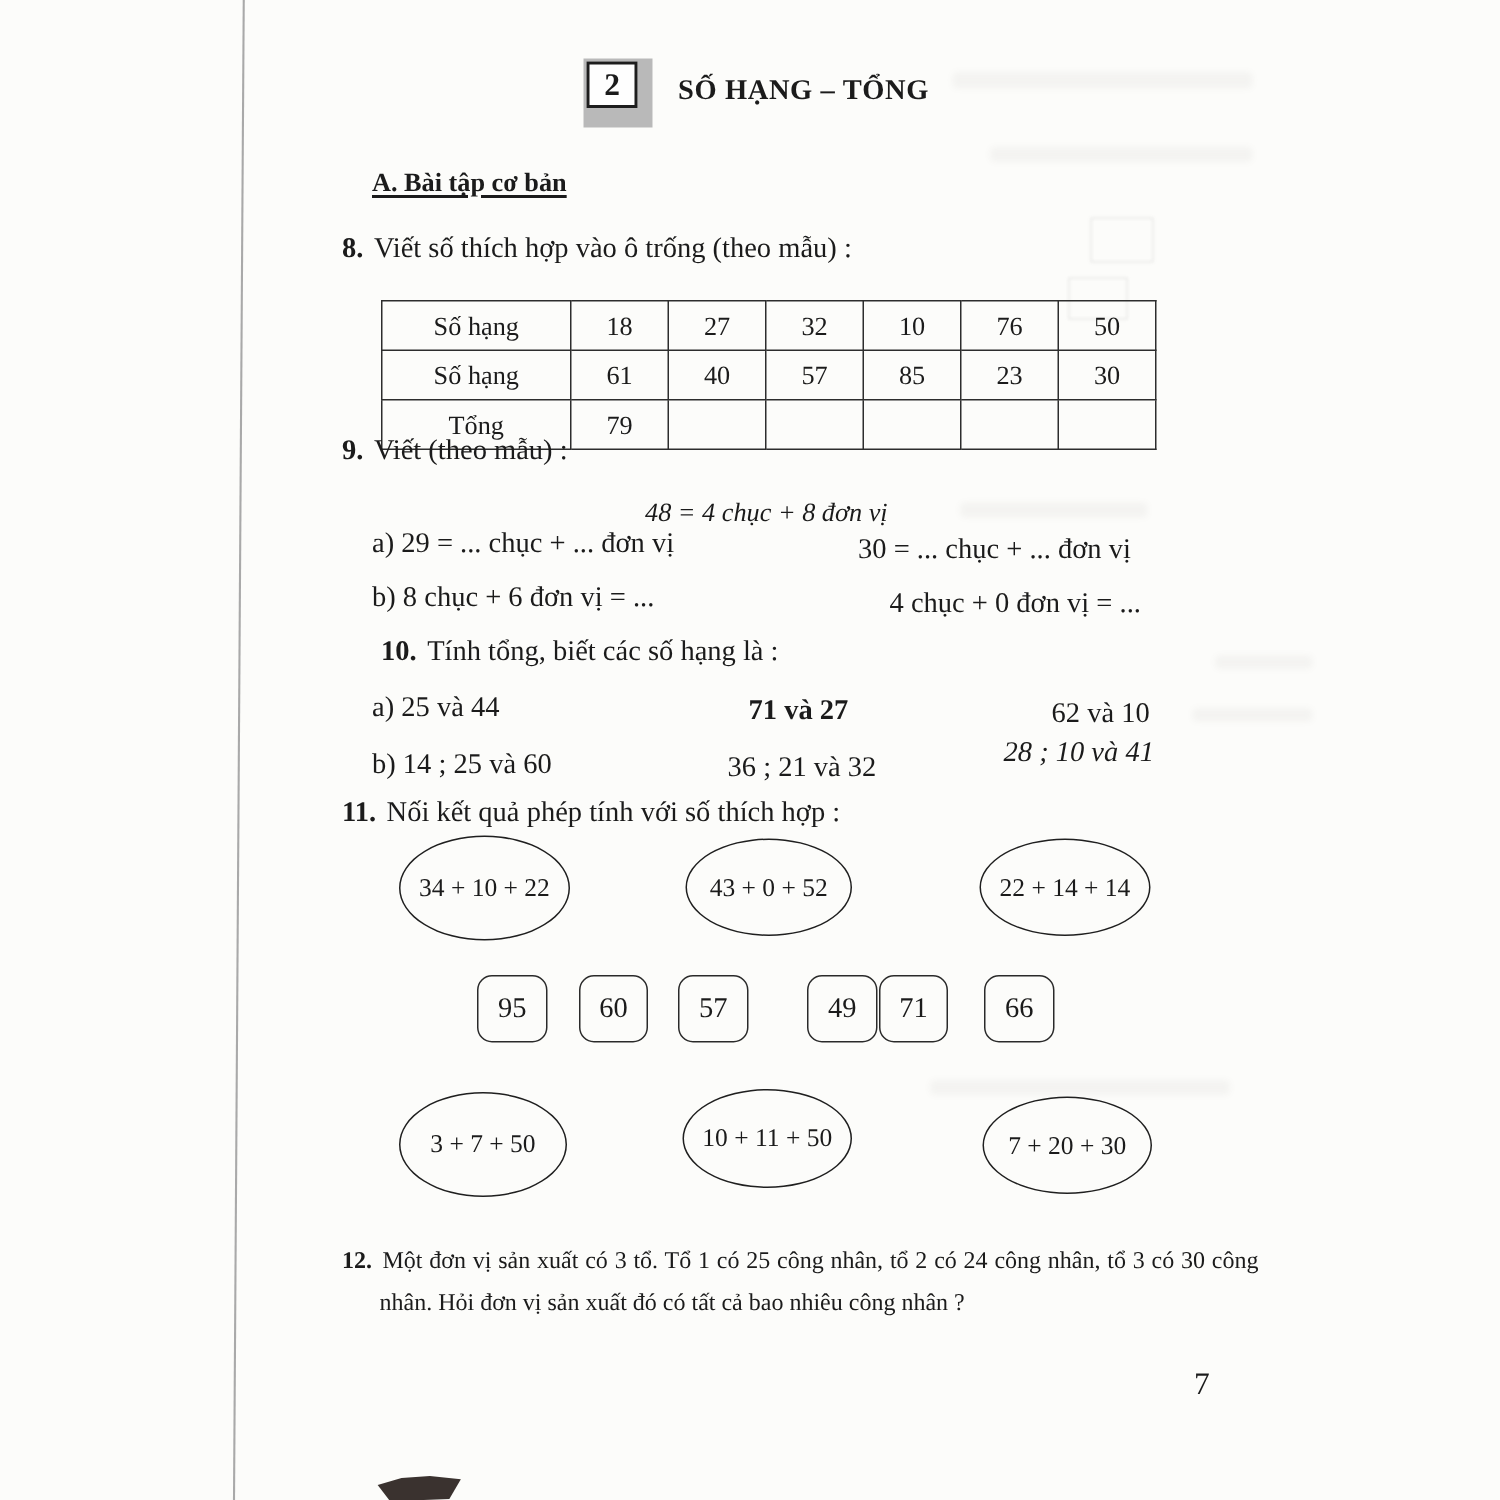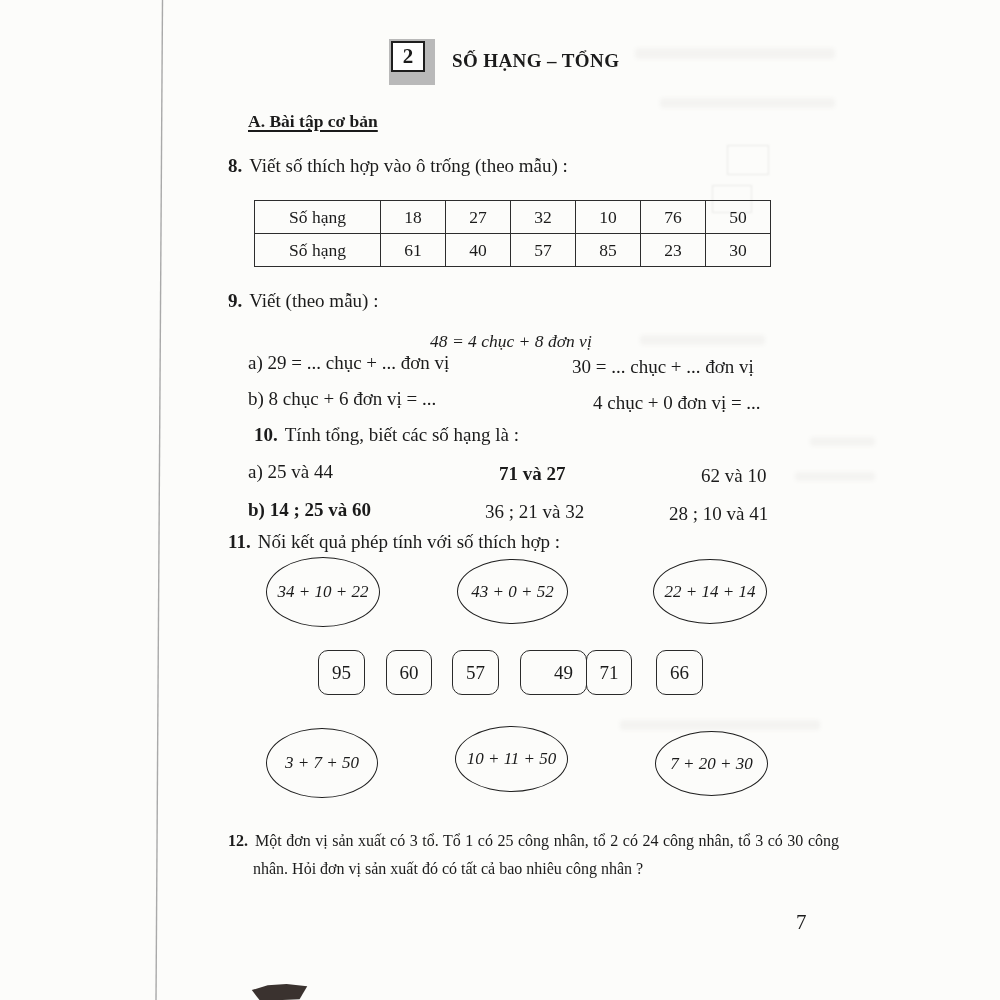--- a/index.html
+++ b/index.html
@@ -47,21 +47,21 @@
   .sum-table td.rowlabel{width:125px;}
   .sum-table td.val{width:64px;}
 
   
   .example-line{font-style:italic;font-size:17.5px;}
 
   
   .oval{
     border:1.6px solid #1f1f1f;border-radius:50%;
     display:flex;align-items:center;justify-content:center;
-    font-size:17px;background:transparent;font-style:italic;
+    font-size:17px;background:transparent;
   }
   .numbox{
     border:1.6px solid #2a2a2a;border-radius:10px;
     display:flex;align-items:center;justify-content:center;
     font-size:19px;
   }
 
   
   .word-problem{
     left:228px;top:827px;width:586px;font-size:16px;line-height:27.5px;
@@ -110,54 +110,63 @@
   </tr>
   <tr>
     <td class="rowlabel">Số hạng</td>
     <td class="val">61</td>
     <td class="val">40</td>
     <td class="val">57</td>
     <td class="val">85</td>
     <td class="val">23</td>
     <td class="val">30</td>
   </tr>
+  <tr>
+    <td class="rowlabel">Tổng</td>
+    <td class="val">79</td>
+    <td class="val"></td>
+    <td class="val"></td>
+    <td class="val"></td>
+    <td class="val"></td>
+    <td class="val"></td>
+  </tr>
 </tbody>
   </table>
 
 <div class="abs body-text nowrap" style="left:228px;top:290px;">
   <span class="exnum">9.</span><span>Viết (theo mẫu) :</span>
 </div>
 <div class="abs example-line nowrap" style="left:430px;top:331px;">48 = 4 chục + 8 đơn vị</div>
 <div class="abs body-text nowrap" style="left:248px;top:352px;">a) 29 = ... chục + ... đơn vị</div>
 <div class="abs body-text nowrap" style="left:572px;top:356px;">30 = ... chục + ... đơn vị</div>
 <div class="abs body-text nowrap" style="left:248px;top:388px;">b) 8 chục + 6 đơn vị = ...</div>
 <div class="abs body-text nowrap" style="left:593px;top:392px;">4 chục + 0 đơn vị  = ...</div>
 
 <div class="abs body-text nowrap" style="left:228px;top:424px;margin-left:26px;">
   <span class="exnum">10.</span><span>Tính tổng, biết các số hạng là :</span>
 </div>
 <div class="abs body-text nowrap" style="left:248px;top:461px;">a) 25 và 44</div>
 <div class="abs body-text nowrap" style="left:499px;top:463px;font-weight:bold;">71 và 27</div>
 <div class="abs body-text nowrap" style="left:701px;top:465px;">62 và 10</div>
-<div class="abs body-text nowrap" style="left:248px;top:499px;font-weight:bold;">b) 14 ; 25 và 60</div>
+<div class="abs body-text nowrap" style="left:248px;top:499px;">b) 14 ; 25 và 60</div>
 <div class="abs body-text nowrap" style="left:485px;top:501px;">36 ; 21 và 32</div>
-<div class="abs body-text nowrap" style="left:669px;top:503px;">28 ; 10 và 41</div>
+<div class="abs body-text nowrap" style="left:669px;top:491px;font-style:italic;">28 ; 10 và 41</div>
 
 <div class="abs body-text nowrap" style="left:228px;top:531px;">
   <span class="exnum">11.</span><span>Nối kết quả phép tính với số thích hợp :</span>
 </div>
 
 <div class="abs oval" style="left:266px;top:557px;width:112px;height:68px;">34 + 10 + 22</div>
 <div class="abs oval" style="left:457px;top:559px;width:109px;height:63px;">43 + 0 + 52</div>
 <div class="abs oval" style="left:653px;top:559px;width:112px;height:63px;">22 + 14 + 14</div>
 
 <div class="abs numbox" style="left:318px;top:650px;width:45px;height:43px;">95</div>
 <div class="abs numbox" style="left:386px;top:650px;width:44px;height:43px;">60</div>
 <div class="abs numbox" style="left:452px;top:650px;width:45px;height:43px;">57</div>
-<div class="abs numbox" style="left:520px;top:650px;width:45px;height:43px;padding-left:20px;">49</div>
+<div class="abs numbox" style="left:538px;top:650px;width:45px;height:43px;">49</div>
 <div class="abs numbox" style="left:586px;top:650px;width:44px;height:43px;">71</div>
 <div class="abs numbox" style="left:656px;top:650px;width:45px;height:43px;">66</div>
 
 <div class="abs oval" style="left:266px;top:728px;width:110px;height:68px;">3 + 7 + 50</div>
 <div class="abs oval" style="left:455px;top:726px;width:111px;height:64px;">10 + 11 + 50</div>
 <div class="abs oval" style="left:655px;top:731px;width:111px;height:63px;">7 + 20 + 30</div>
 
 <div class="abs word-problem">
   <span class="exnum">12.</span><span>Một đơn vị sản xuất có 3 tổ. Tổ 1 có 25 công nhân, tổ 2 có 24 công nhân, tổ 3 có 30 công nhân. Hỏi đơn vị sản xuất đó có tất cả bao nhiêu công nhân ?</span>
 </div>

